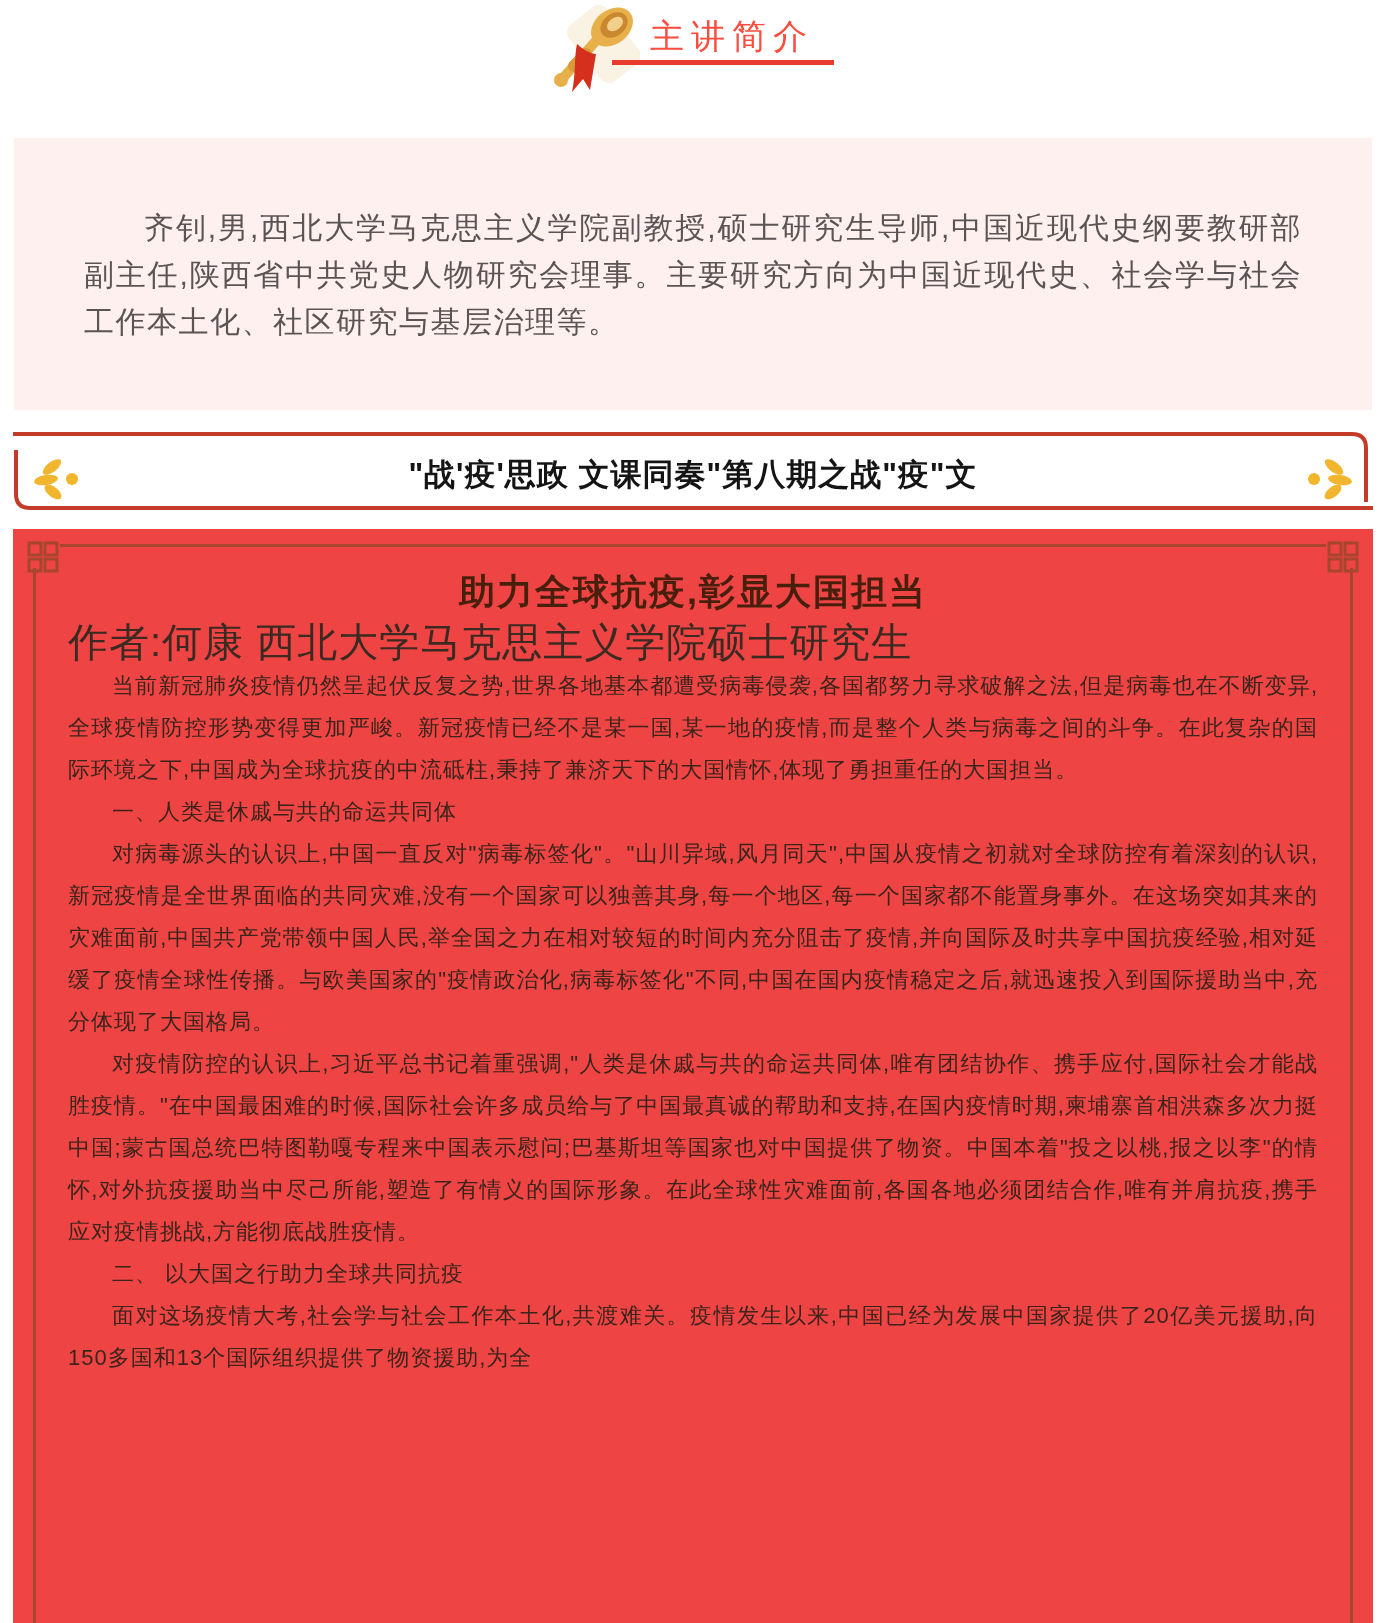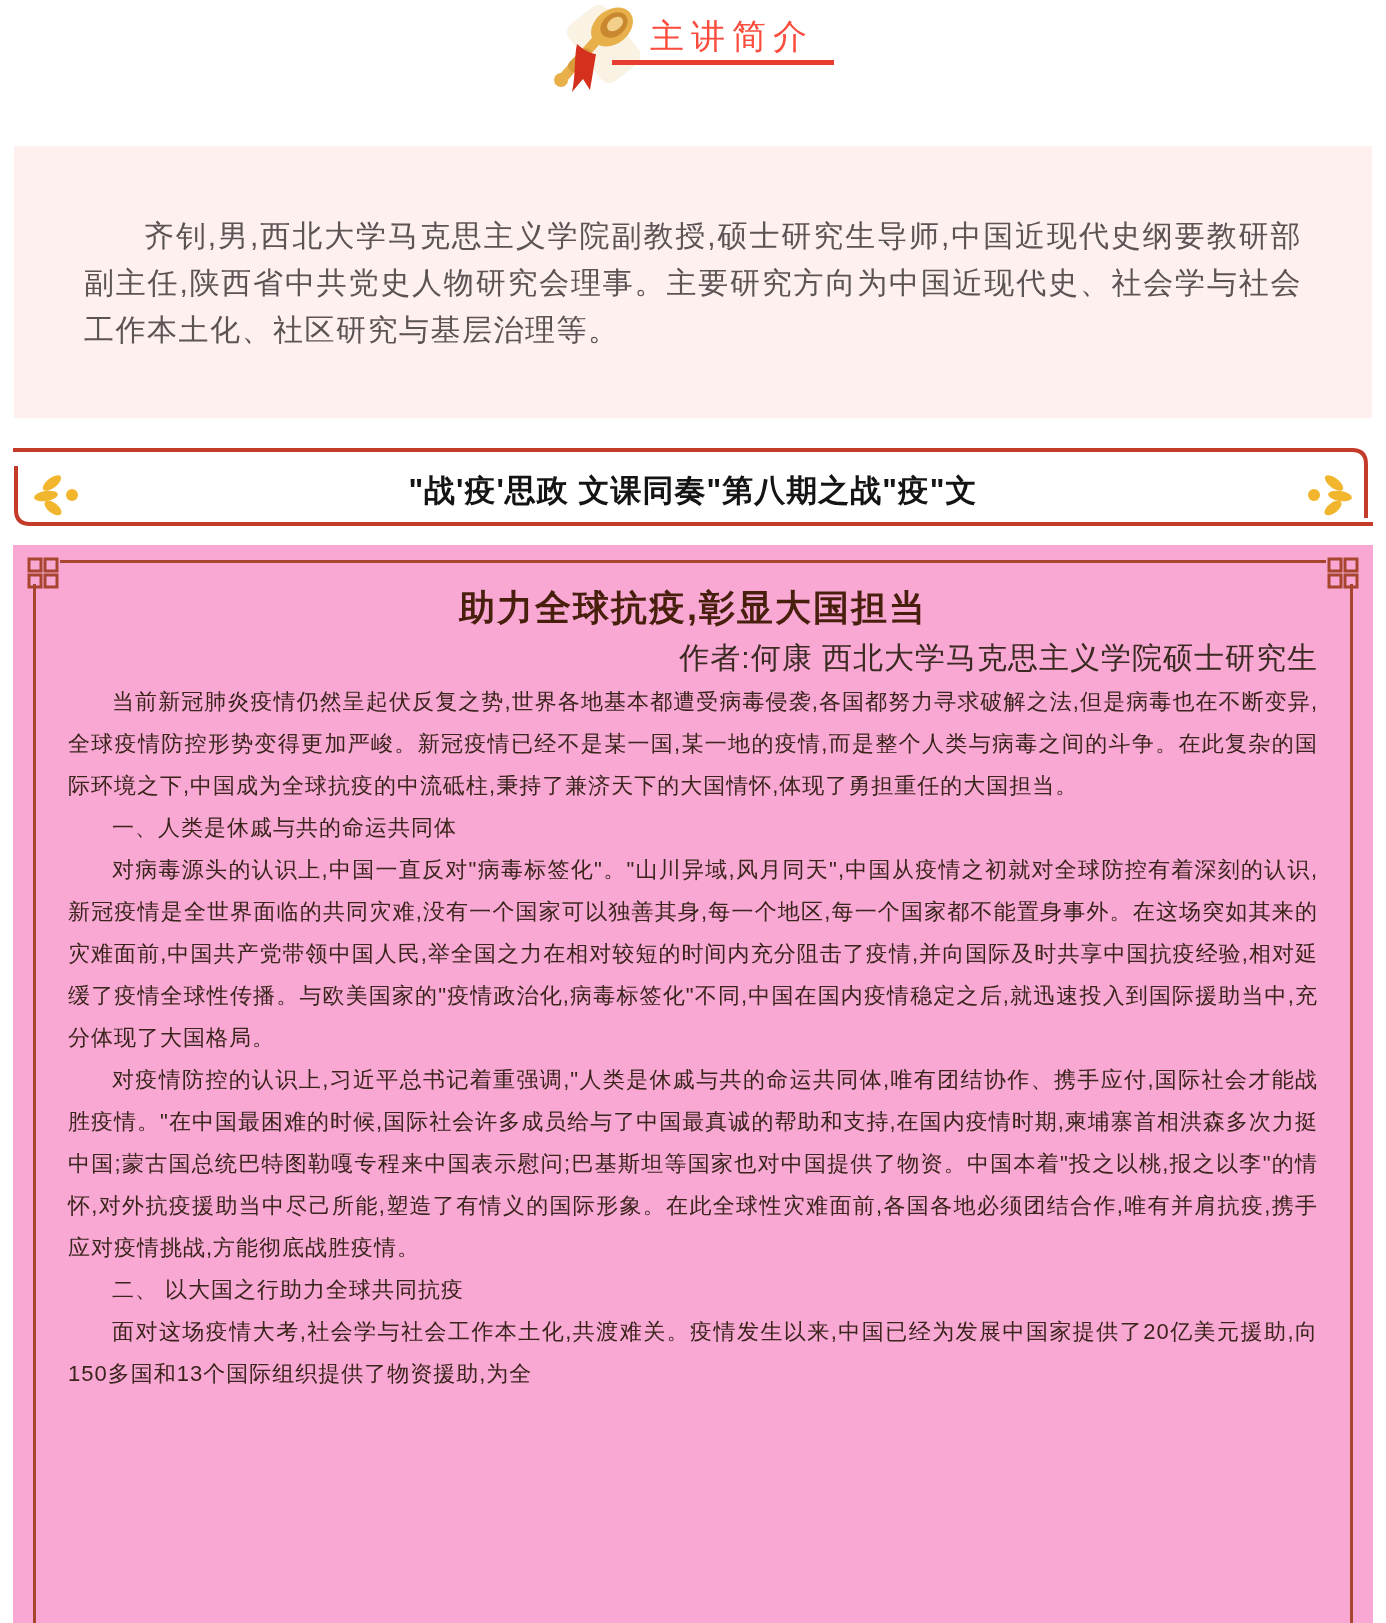--- a/index.html
+++ b/index.html
@@ -23,21 +23,21 @@
     font-size: 34px; letter-spacing: 7px; color: #fa4d3e; font-weight: 500;
     white-space: nowrap;
   }
   .header-underline {
     position: absolute; left: 612px; top: 60px;
     width: 222px; height: 5px; background: #e73c2e;
   }
 
   
   .intro-card {
-    margin: 12px 14px; height: 272px; background: #fdf0ef;
+    margin: 4px 14px; height: 272px; background: #fdf0ef;
     padding: 66px 70px 0 70px; flex: 0 0 auto;
   }
   .intro-text {
     font-size: 30px; line-height: 47px; letter-spacing: 1.5px;
     color: #5c5454; text-indent: 2em; text-align: justify;
   }
 
   
   .banner { position: relative; height: 110px; margin-top: 5px; flex: 0 0 auto; }
   .banner svg.banner-frame { position: absolute; left: 0; top: 0; width: 1386px; height: 110px; }
@@ -46,36 +46,36 @@
     display: flex; align-items: center; justify-content: center;
   }
   .banner-title {
     font-size: 31px; font-weight: bold; color: #141414; letter-spacing: 1px;
     padding-top: 2px; white-space: nowrap;
   }
 
   
   .article-card {
     position: relative; margin: 0 13px; flex: 1 1 auto;
-    background: #f9a8d4;
+    background: #ef4444;
   }
   .frame-top   { position: absolute; top: 15px; left: 47px; right: 47px; height: 3px; background: #a7452f; }
   .frame-left  { position: absolute; top: 39px; bottom: 0; left: 20px;  width: 3px; background: #a7452f; }
   .frame-right { position: absolute; top: 39px; bottom: 0; right: 20px; width: 3px; background: #a7452f; }
   .corner { position: absolute; width: 33px; height: 33px; top: 12px; }
   .corner.tl { left: 14px; }
   .corner.tr { right: 14px; transform: scaleX(-1); }
 
   .article-content { position: relative; padding: 36px 55px 0 55px; }
   .article-title {
     font-size: 36px; font-weight: bold; color: #471f0c;
     text-align: center; line-height: 54px; letter-spacing: 2px;
   }
   .article-byline {
-    font-size: 30px; color: #3a2a21; text-align: right;
+    font-size: 40px; color: #3a2a21; text-align: left;
     line-height: 46px; letter-spacing: 1px;
   }
   .article-body p {
     font-size: 22px; line-height: 42px; letter-spacing: 1px;
     color: #3a241b; text-indent: 2em; text-align: justify;
   }
 </style>
 </head>
 <body>
 

